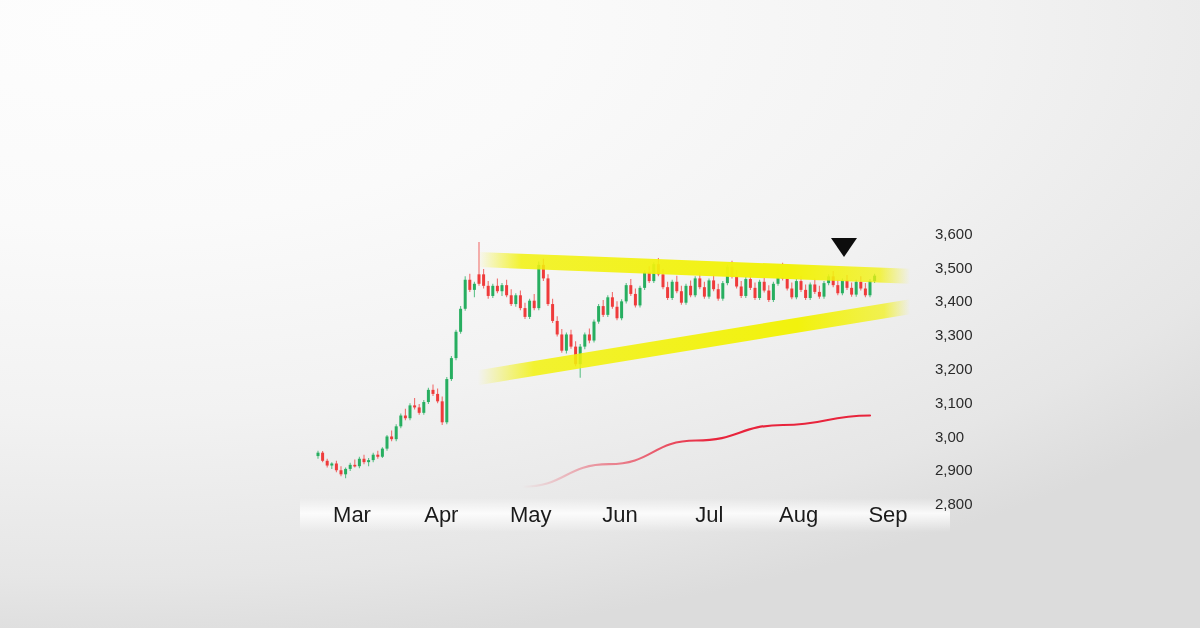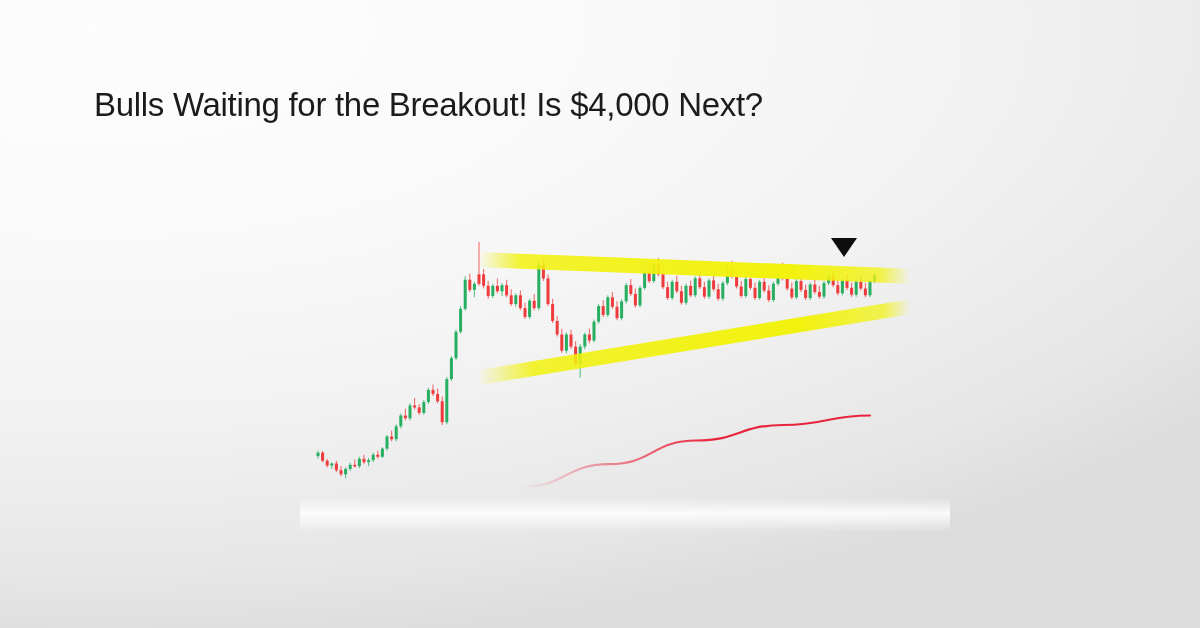--- a/index.html
+++ b/index.html
@@ -92,21 +92,20 @@
     border-left:13px solid transparent;
     border-right:13px solid transparent;
     border-top:19px solid #0d0d0d;
   }
 </style>
 </head>
 <body>
 
 <div id="stage">
 
-  <h1 id="title">Bulls Waiting for the Breakout! Is $4,000 Next?</h1>
 
   <div id="chart">
 
     <div id="plot">
       <svg id="plot-svg" width="620" height="340" viewBox="0 0 620 340">
         <defs>
           <linearGradient id="bandFadeUpper" x1="0" y1="0" x2="1" y2="0">
             <stop offset="0" stop-color="#f2f20d" stop-opacity="0"></stop>
             <stop offset="0.10" stop-color="#f2f20d" stop-opacity="0.85"></stop>
             <stop offset="0.72" stop-color="#f2f20d" stop-opacity="1"></stop>
@@ -379,17 +378,37 @@
           </g>
         <g id="band-layer">
           <polygon id="band-upper" fill="url(#bandFadeUpper)" points="188,71.97555555555556 620,88.86444444444444 620,103.86444444444444 188,86.97555555555556"></polygon>
           <polygon id="band-lower" fill="url(#bandFadeLower)" points="188,190.1977777777778 620,119.26444444444444 620,134.26444444444445 188,205.1977777777778"></polygon>
         </g>
       </svg>
     </div>
 
     <div id="xband"></div>
 
+    <div id="ylabels">
+        <div class="ytick" style="top: 34.8889px;">3,600</div>
+        <div class="ytick" style="top: 68.6667px;">3,500</div>
+        <div class="ytick" style="top: 102.444px;">3,400</div>
+        <div class="ytick" style="top: 136.222px;">3,300</div>
+        <div class="ytick" style="top: 170px;">3,200</div>
+        <div class="ytick" style="top: 203.778px;">3,100</div>
+        <div class="ytick" style="top: 237.556px;">3,00</div>
+        <div class="ytick" style="top: 271.333px;">2,900</div>
+        <div class="ytick" style="top: 305.111px;">2,800</div>
+      </div>
+    <div id="xlabels">
+        <div class="xtick" style="left: 42px;">Mar</div>
+        <div class="xtick" style="left: 131.333px;">Apr</div>
+        <div class="xtick" style="left: 220.667px;">May</div>
+        <div class="xtick" style="left: 310px;">Jun</div>
+        <div class="xtick" style="left: 399.333px;">Jul</div>
+        <div class="xtick" style="left: 488.667px;">Aug</div>
+        <div class="xtick" style="left: 578px;">Sep</div>
+      </div>
   </div>
 
   <div id="annot-arrow"></div>
 
 </div>
 
 </body></html>

